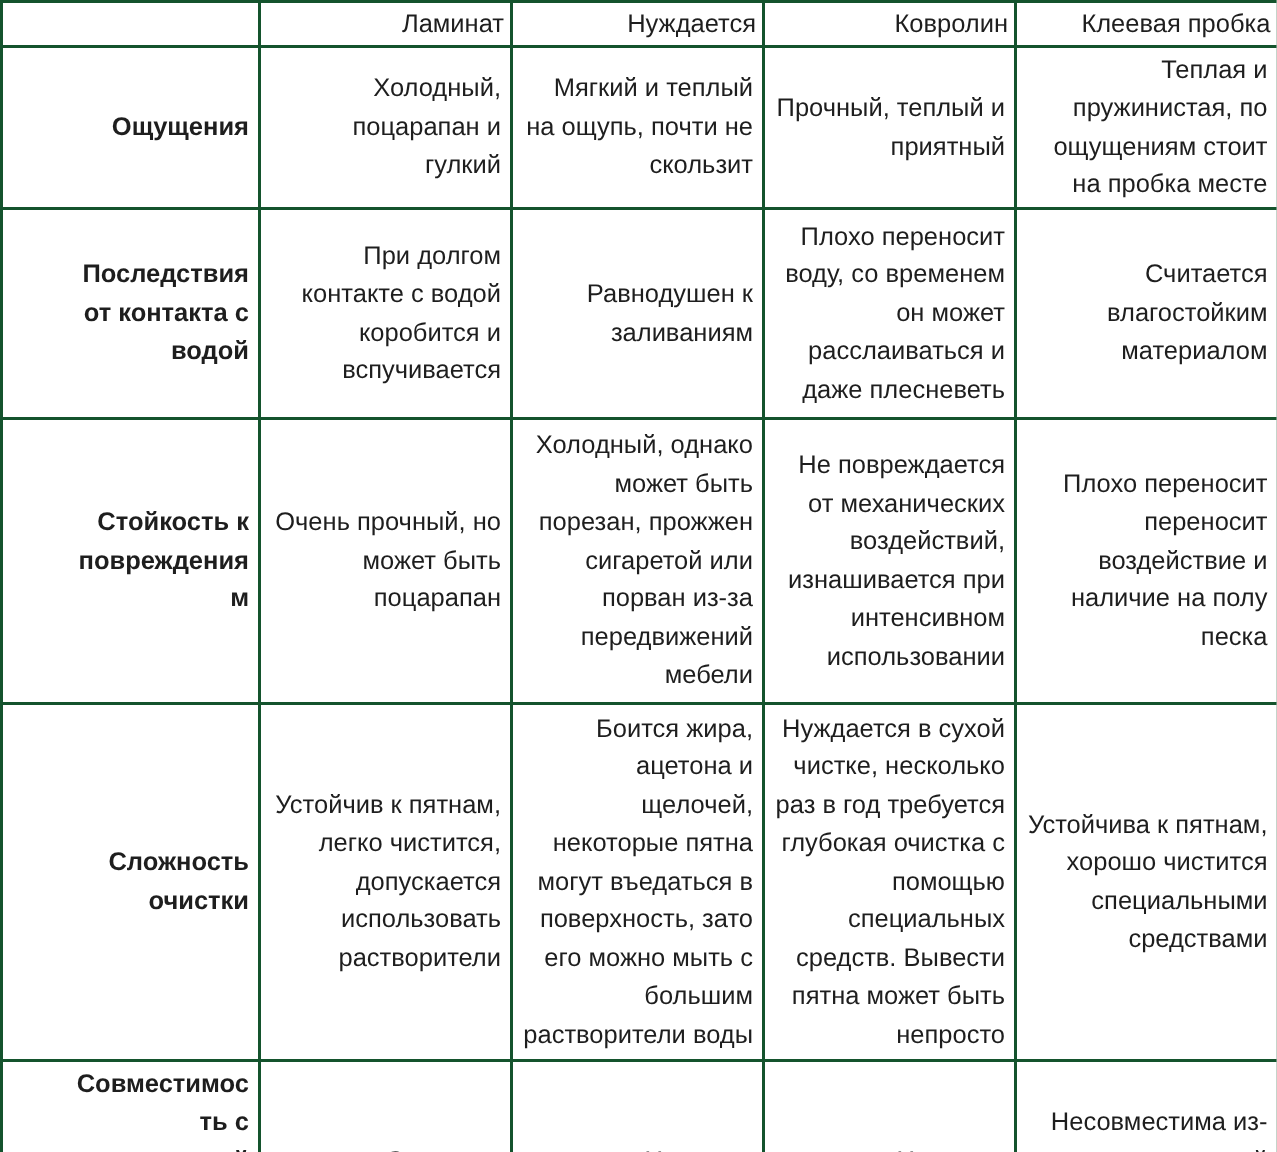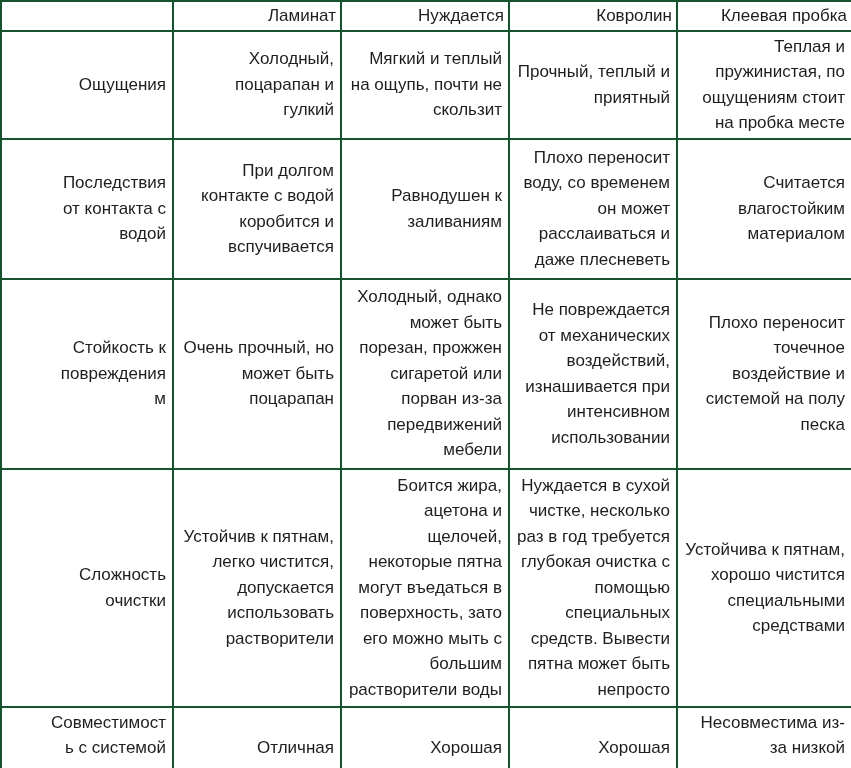--- a/index.html
+++ b/index.html
@@ -33,21 +33,21 @@
     font-weight: 400;
     word-wrap: break-word;
   }
   table.cmp thead th {
     font-size: 17px;
     font-weight: 400;
     height: 24px;
     padding: 1px 4px;
   }
   table.cmp tbody th.rowlabel {
-    font-weight: 400;
+    font-weight: 700;
     padding-left: 48px;
   }
   tr.r-sensations   { height: 94px;  }
   tr.r-water        { height: 140px; }
   tr.r-damage       { height: 190px; }
   tr.r-cleaning     { height: 238px; }
   tr.r-heatedfloor  { height: 72px;  }
   col.c-label   { width: 172px; }
   col.c-mat     { width: 168px; }
   col.c-last    { width: 175px; }
@@ -85,21 +85,21 @@
       <td>При долгом контакте с водой коробится и вспучивается</td>
       <td>Равнодушен к заливаниям</td>
       <td>Плохо переносит воду, со временем он может расслаиваться и даже плесневеть</td>
       <td>Считается влагостойким материалом</td>
     </tr>
     <tr class="r-damage">
       <th class="rowlabel">Стойкость к повреждениям</th>
       <td>Очень прочный, но может быть поцарапан</td>
       <td>Холодный, однако может быть порезан, прожжен сигаретой или порван из-за передвижений мебели</td>
       <td>Не повреждается от механических воздействий, изнашивается при интенсивном использовании</td>
-      <td>Плохо переносит точечное воздействие и системой на полу песка</td>
+      <td>Плохо переносит переносит воздействие и наличие на полу песка</td>
     </tr>
     <tr class="r-cleaning">
       <th class="rowlabel">Сложность очистки</th>
       <td>Устойчив к пятнам, легко чистится, допускается использовать растворители</td>
       <td>Боится жира, ацетона и щелочей, некоторые пятна могут въедаться в поверхность, зато его можно мыть с большим растворители воды</td>
       <td>Нуждается в сухой чистке, несколько раз в год требуется глубокая очистка с помощью специальных средств. Вывести пятна может быть непросто</td>
       <td>Устойчива к пятнам, хорошо чистится специальными средствами</td>
     </tr>
     <tr class="r-heatedfloor">
       <th class="rowlabel">Совместимость с системой теплых полов</th>

